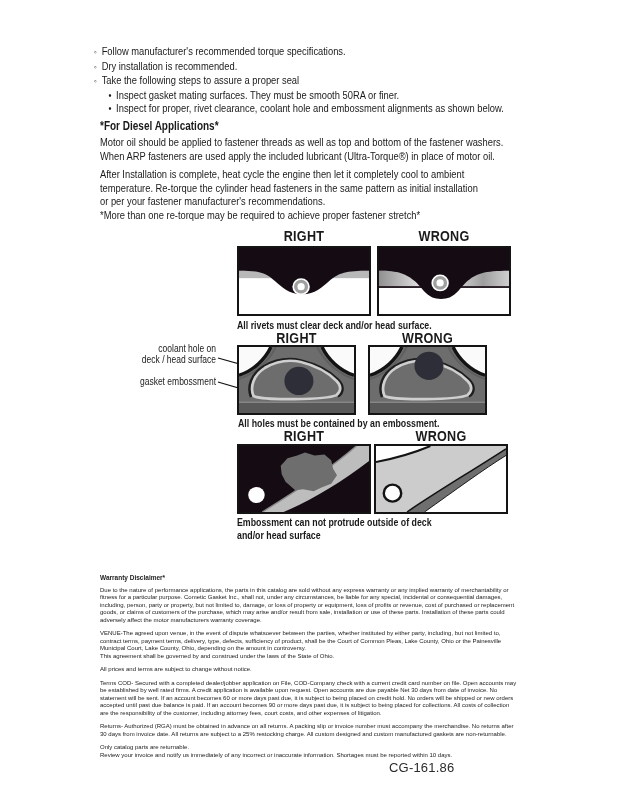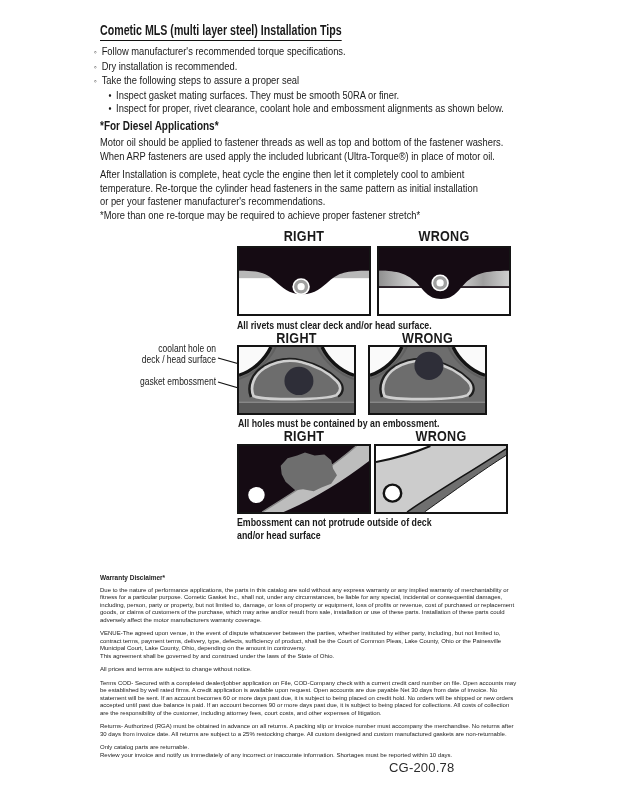--- a/index.html
+++ b/index.html
@@ -38,23 +38,20 @@
   .disc{width:432px;font-size:6px;line-height:7.5px;color:#222;}
   .disc h3{font-size:6.5px;margin:0 0 5px 0;}
   .disc p{margin:0 0 6px 0;}
   .footer-code{font-size:13px;color:#2b2b2b;letter-spacing:.2px;}
 </style>
 </head>
 <body>
 
 <div class="page">
 
-  <div class="abs" style="left:100px;top:21px;">
-    <span class="title cx76">Cometic MLS (multi layer steel) Installation Tips</span>
-  </div>
 
   <div class="abs bullets cx85" style="left:94px;top:45px;">
     <div class="b-row">
       <span class="b-mark">◦</span>
       <span>Follow manufacturer's recommended torque specifications.</span>
     </div>
     <div class="b-row">
       <span class="b-mark">◦</span>
       <span>Dry installation is recommended.</span>
     </div>
@@ -207,15 +204,15 @@
 be established by well rated firms.  A credit application is available upon request.  Open accounts are due payable Net 30 days from date of invoice.  No
 statement will be sent.  If an account becomes 60 or more days past due, it is subject to being placed on credit hold.  No orders will be shipped or new orders
 accepted until past due balance is paid.  If an account becomes 90 or more days past due, it is subject to being placed for collections.  All costs of collection
 are the responsibility of the customer, including attorney fees, court costs, and other expenses of litigation.</p>
     <p class="pre">Returns- Authorized (RGA) must be obtained in advance on all returns.  A packing slip or invoice number must accompany the merchandise.  No returns after
 30 days from invoice date.  All returns are subject to a 25% restocking charge.  All custom designed and custom manufactured gaskets are non-returnable.</p>
     <p class="pre">Only catalog parts are returnable.
 Review your invoice and notify us immediately of any incorrect or inaccurate information.  Shortages must be reported within 10 days.</p>
   </div>
 
-  <div class="abs footer-code" style="left:389px;top:760px;">CG-200.78</div>
+  <div class="abs footer-code" style="left:389px;top:760px;">CG-161.86</div>
 
 </div>
 
 </body></html>

